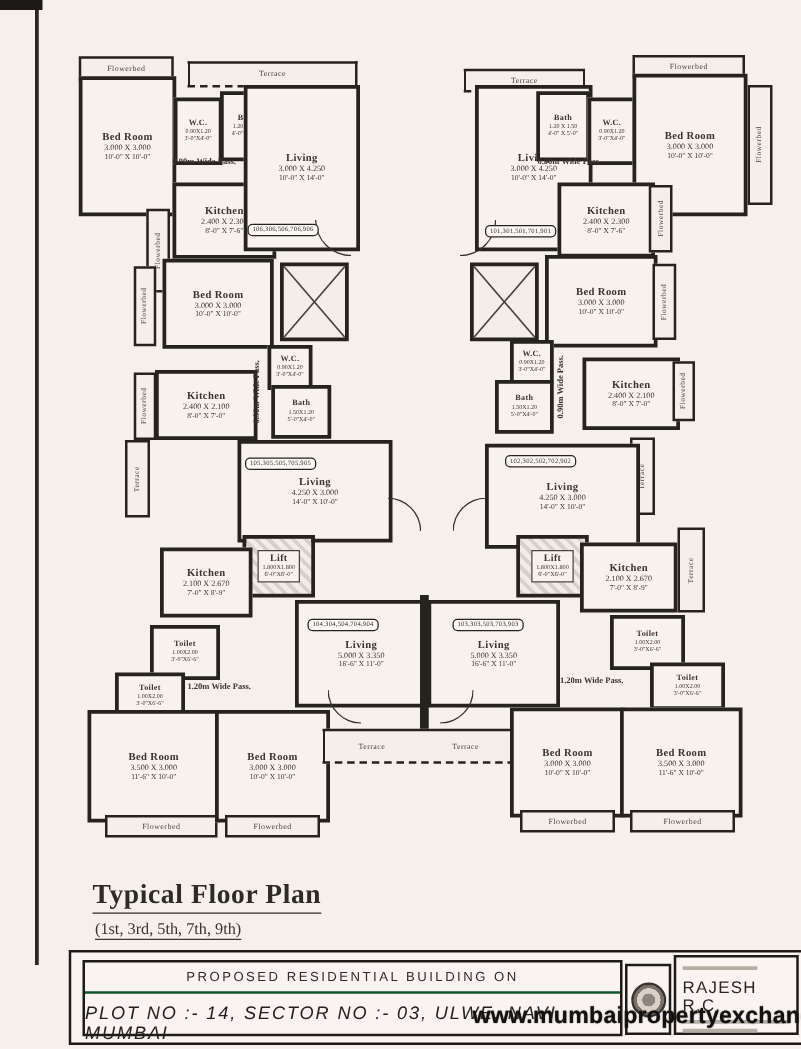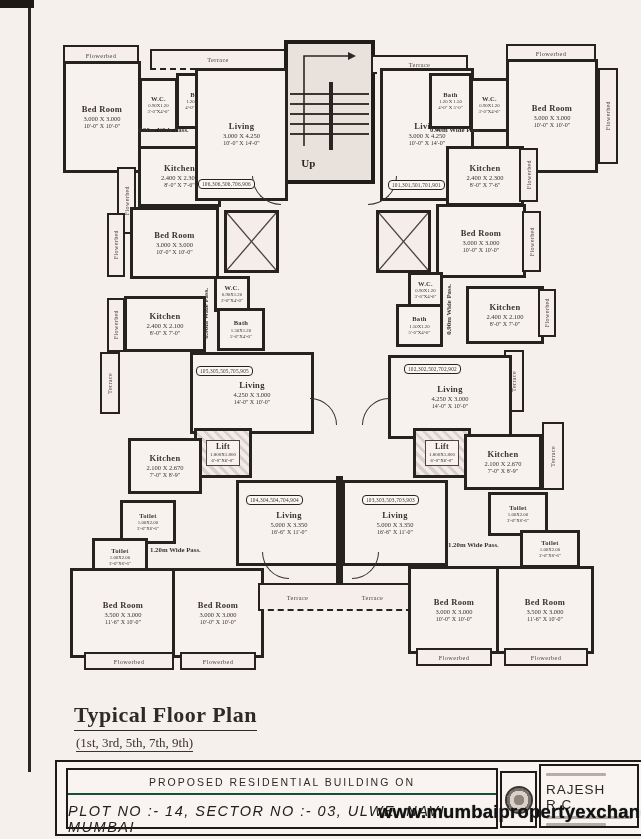--- a/index.html
+++ b/index.html
@@ -79,29 +79,20 @@
     <div class="rm">2.400 X 2.300</div>
     <div class="rf">8'-0" X 7'-6"</div>
   </div>
   <div class="strip vstrip" style="left:117px;top:167px;width:15px;height:63px">
       <span>Flowerbed</span>
     </div>
 
   <div class="strip dash" style="left:150px;top:49px;width:132px;height:17px">
       <span>Terrace</span>
     </div>
-  <div class="stairs" style="left:284px;top:40px;width:83px;height:136px">
-    <div class="steps"></div>
-    <div class="stairdiv"></div>
-    <svg width="60" height="100" style="position:absolute;left:8px;top:6px">
-      <polyline points="8,96 8,6 52,6" fill="none" stroke="#2c2722" stroke-width="1.6"></polyline>
-      <polygon points="52,2 60,6 52,10" fill="#2c2722"></polygon>
-    </svg>
-    <div class="uplab">Up</div>
-  </div>
   <div class="strip dash" style="left:371px;top:55px;width:93px;height:15px">
       <span>Terrace</span>
     </div>
 
   <div class="room" style="left:195px;top:68px;width:87px;height:127px">
     <div class="rn">Living</div>
     <div class="rm">3.000 X 4.250</div>
     <div class="rf">10'-0" X 14'-0"</div>
   </div>
   <div class="flatbox" style="left:198px;top:179px">106,306,506,706,906</div>

